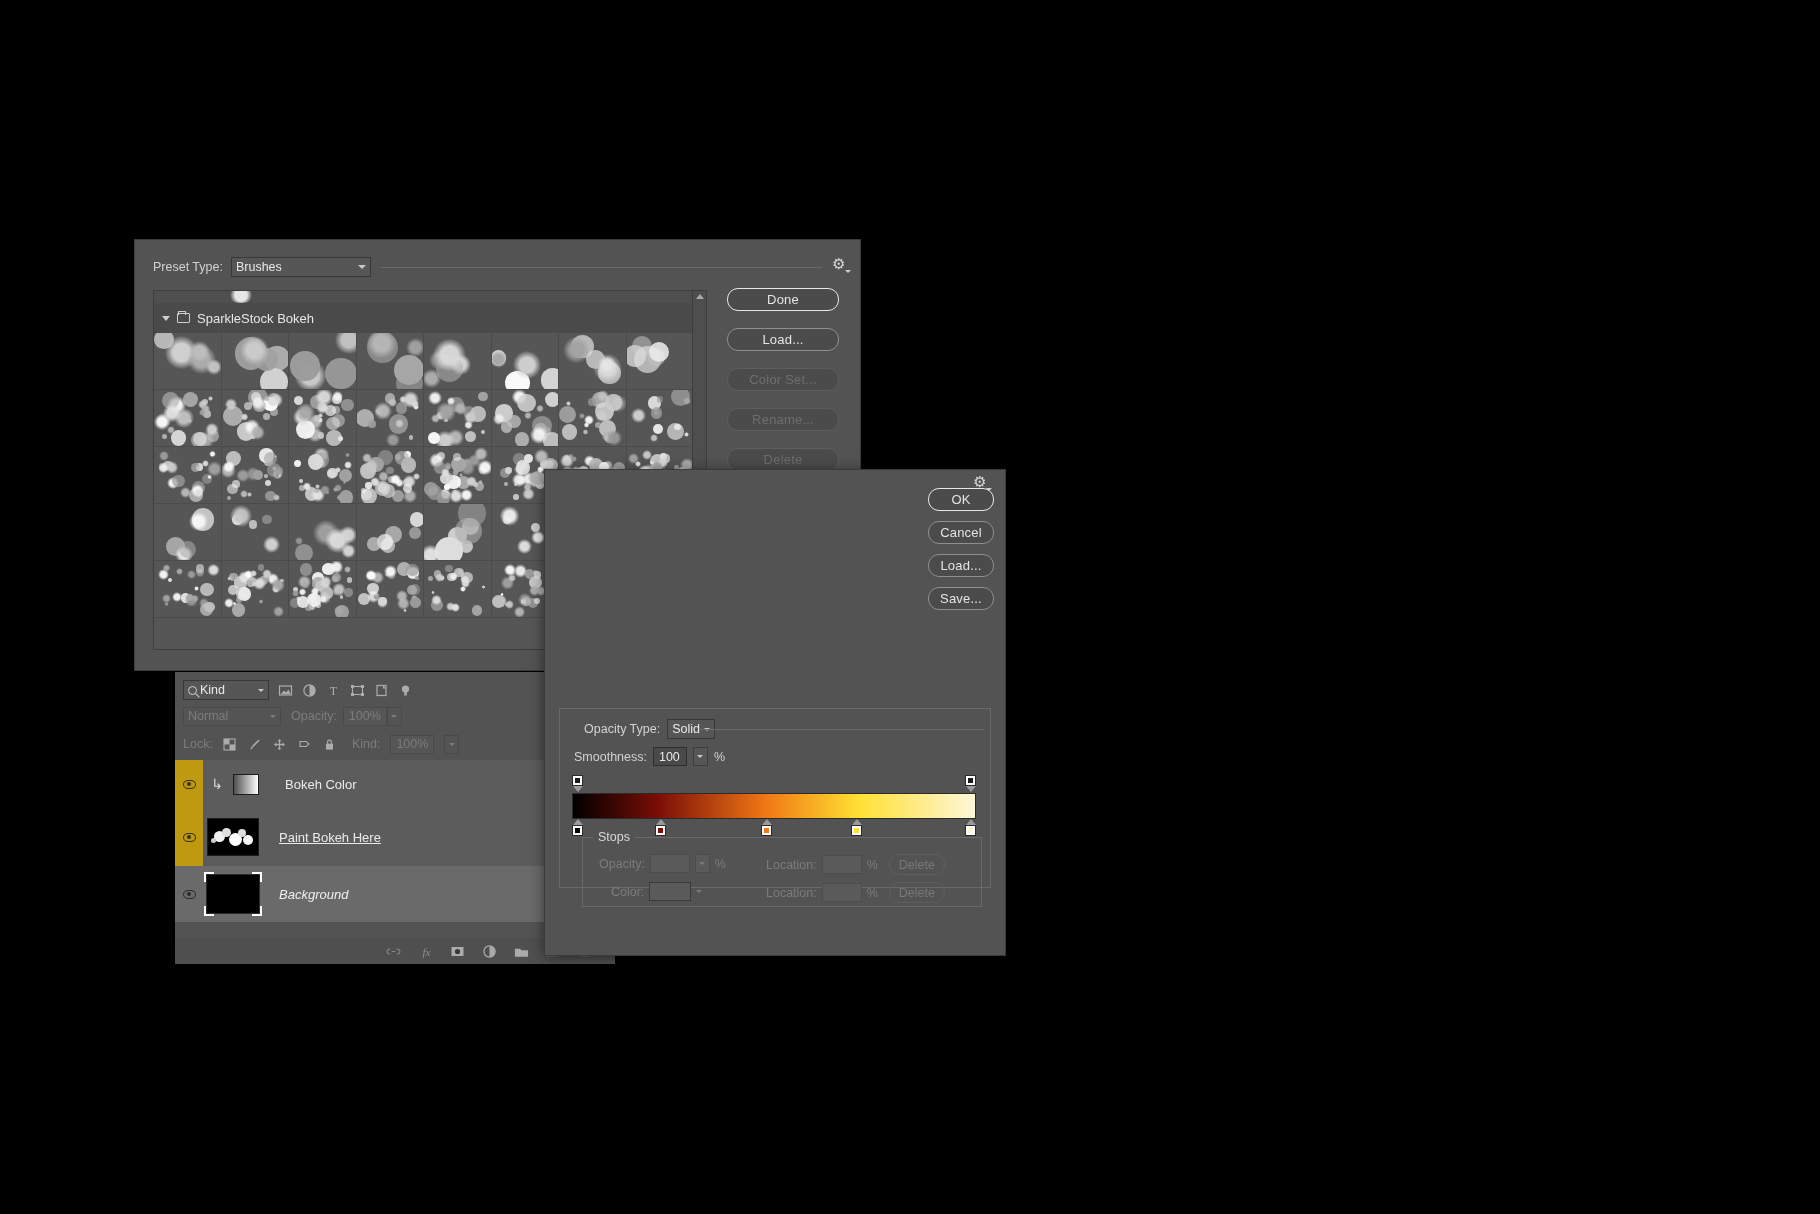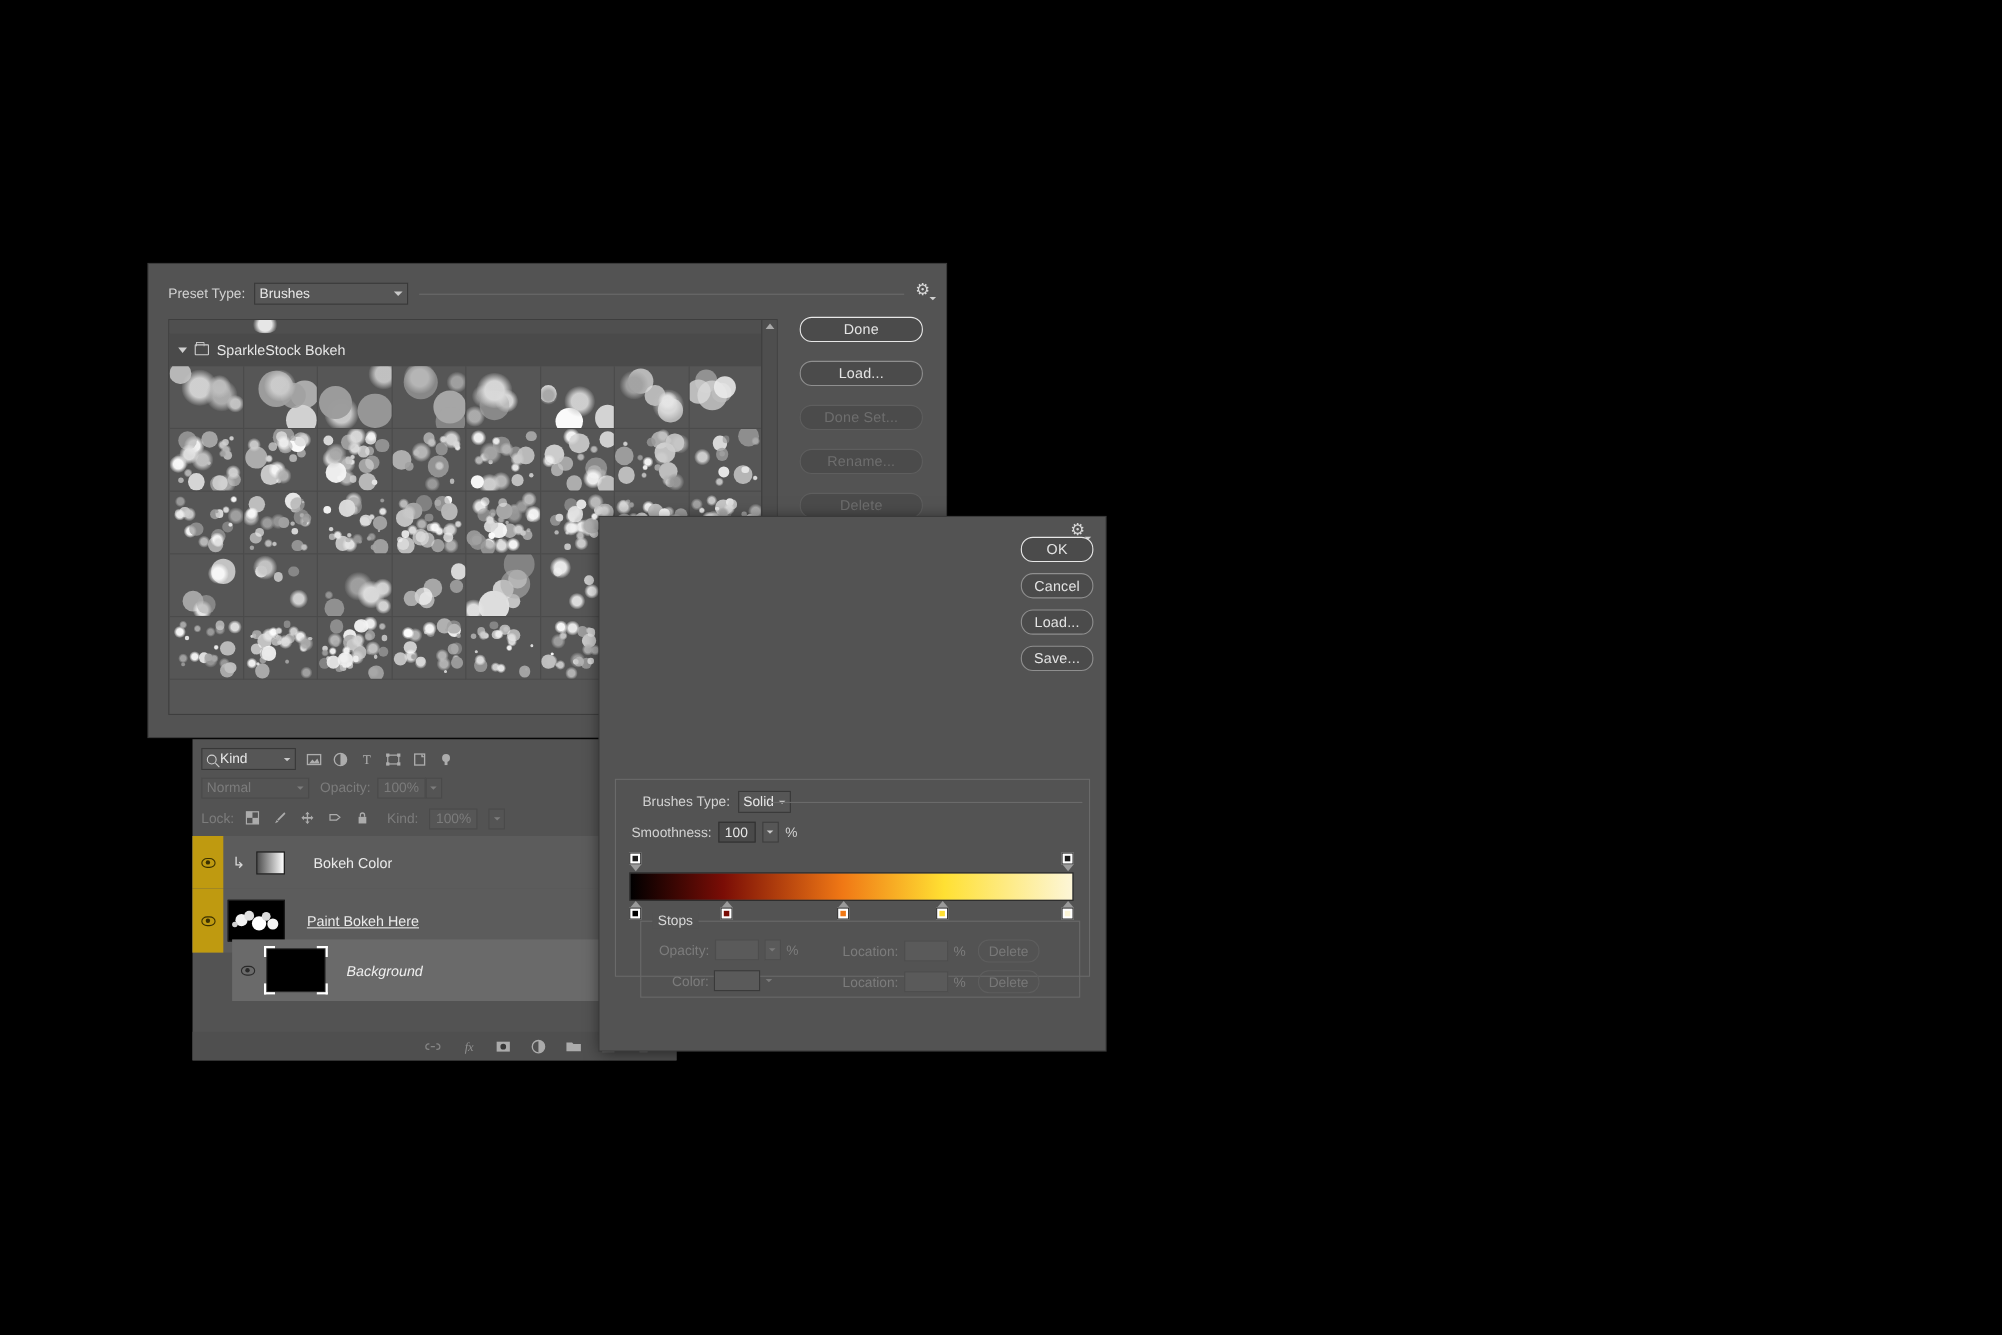--- a/index.html
+++ b/index.html
@@ -1031,21 +1031,21 @@
         <span>Brushes</span>
         <span class="chev"></span>
       </div>
       <div id="pm-line"></div>
       <div class="gear"></div>
     </div>
 
     <div id="pm-buttons">
       <div class="ps-btn primary">Done</div>
       <div class="ps-btn">Load...</div>
-      <div class="ps-btn disabled">Done Set...</div>
+      <div class="ps-btn disabled">Color Set...</div>
       <div class="ps-btn disabled">Rename...</div>
       <div class="ps-btn disabled">Delete</div>
     </div>
   </div>
 
   <div id="layers-panel">
 
     <div id="lp-filter-row">
       <div class="combo" id="lp-kind-combo">
         <span class="mag"></span>
@@ -1167,21 +1167,21 @@
         <div style="position:absolute;left:6px;top:12px;width:11px;height:11px;border-radius:50%;background:#f2f2f2;"></div>
         <div style="position:absolute;left:14px;top:9px;width:9px;height:9px;border-radius:50%;background:#e0e0e0;"></div>
         <div style="position:absolute;left:21px;top:14px;width:13px;height:13px;border-radius:50%;background:#ffffff;"></div>
         <div style="position:absolute;left:30px;top:10px;width:8px;height:8px;border-radius:50%;background:#dcdcdc;"></div>
         <div style="position:absolute;left:35px;top:16px;width:10px;height:10px;border-radius:50%;background:#f5f5f5;"></div>
         <div style="position:absolute;left:3px;top:19px;width:5px;height:5px;border-radius:50%;background:#cfcfcf;"></div>
       </div>
       <span style="margin-left:20px;color:#eaeaea;font-size:13px;text-decoration:underline;">Paint Bokeh Here</span>
     </div>
 
-    <div class="layer-row" style="top:182px;height:56px;background:#6a6a6a;margin-left:36px;">
+    <div class="layer-row" style="top:194px;height:56px;background:#6a6a6a;">
       <div class="eye-col" style="height:56px;">
         <span class="eye plain">
             <i></i>
           </span>
       </div>
       <div style="width:52px;height:38px;background:#000;margin-left:4px;position:relative;box-shadow:0 0 0 1px #2a2a2a;">
         <span style="position:absolute;left:-3px;top:-3px;width:10px;height:10px;border-left:2px solid #fff;border-top:2px solid #fff;"></span>
         <span style="position:absolute;right:-3px;top:-3px;width:10px;height:10px;border-right:2px solid #fff;border-top:2px solid #fff;"></span>
         <span style="position:absolute;left:-3px;bottom:-3px;width:10px;height:10px;border-left:2px solid #fff;border-bottom:2px solid #fff;"></span>
         <span style="position:absolute;right:-3px;bottom:-3px;width:10px;height:10px;border-right:2px solid #fff;border-bottom:2px solid #fff;"></span>
@@ -1239,21 +1239,21 @@
     <div id="ge-buttons">
       <div class="ps-btn primary">OK</div>
       <div class="ps-btn">Cancel</div>
       <div class="ps-btn">Load...</div>
       <div class="ps-btn">Save...</div>
     </div>
 
 
     <div class="group-box" id="ge-type-box">
       <div id="ge-type-row">
-        <span class="lbl">Brushes Type:</span>
+        <span class="lbl">Opacity Type:</span>
         <div class="combo" id="ge-type-combo">
           <span>Solid</span>
           <span class="chev sm"></span>
         </div>
       </div>
       <div id="ge-typeline"></div>
 
       <div id="ge-smooth-row">
         <span class="lbl">Smoothness:</span>
         <div class="field" id="ge-smooth-field">

